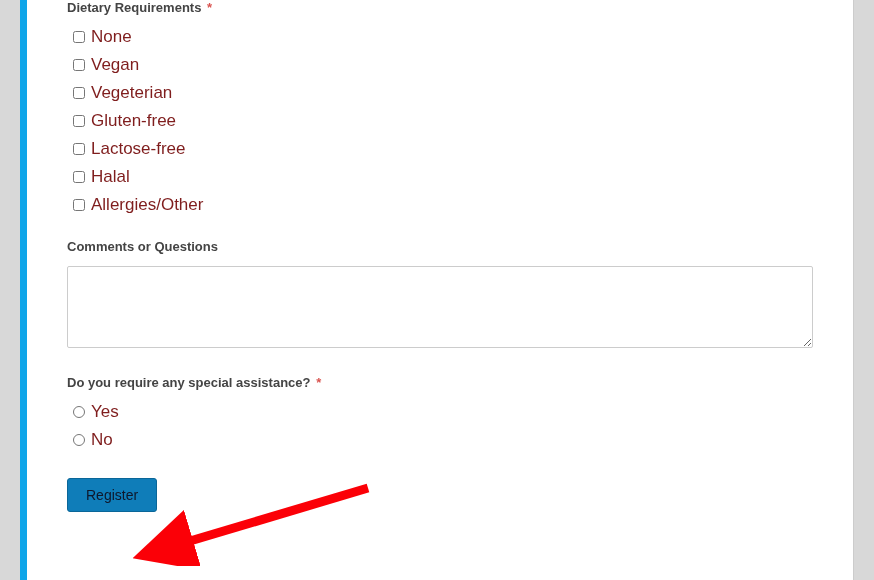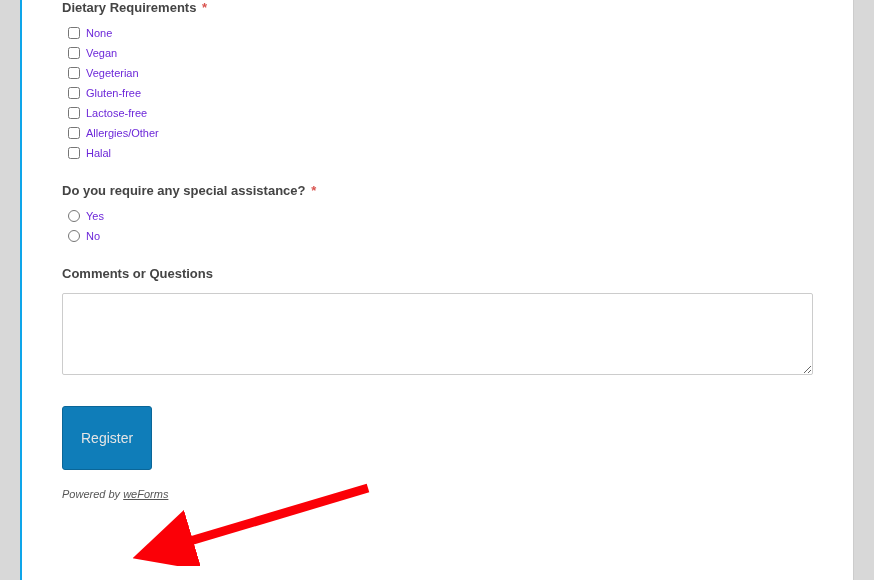--- a/index.html
+++ b/index.html
@@ -9,21 +9,21 @@
       font-size: 13px;
       color: #444;
       width: 874px;
       height: 580px;
       overflow: hidden;
       position: relative;
     }
     .outer-container {
       background: #fff;
       margin: 0 20px;
-      border-left: 2px solid #0ea5e9;
+      border-left: 7px solid #0ea5e9;
       border-right: 1px solid #ccc;
       height: 100%;
       padding: 0 40px 20px 40px;
     }
     .form-group {
       margin-bottom: 24px;
     }
     .form-label {
       font-weight: bold;
       font-size: 13px;
@@ -43,40 +43,40 @@
       font-size: 13px;
       color: #555;
     }
     .option-row input[type="checkbox"],
     .option-row input[type="radio"] {
       margin-right: 6px;
       width: 12px;
       height: 12px;
     }
     .option-label {
-      font-size: 11px;
-      color: #6d28d9;
+      font-size: 17px;
+      color: #7f1d1d;
     }
     textarea.comments {
       width: 100%;
       height: 82px;
       border: 1px solid #ccc;
       border-radius: 2px;
       padding: 6px;
       font-family: inherit;
       font-size: 13px;
       resize: both;
       background: #fff;
     }
     .submit-btn {
       background: #0f7db9;
-      color: #e5e5e5;
+      color: #0f172a;
       border: 1px solid #0a6698;
       border-radius: 3px;
-      padding: 23px 18px;
+      padding: 8px 18px;
       font-size: 14px;
       cursor: pointer;
       margin-top: 4px;
     }
     .powered-by {
       margin-top: 18px;
       font-size: 11px;
       font-style: italic;
       color: #555;
     }
@@ -118,53 +118,50 @@
     <div class="option-row">
       <input type="checkbox" style="">
       <span class="option-label">Gluten-free</span>
     </div>
     <div class="option-row">
       <input type="checkbox" style="">
       <span class="option-label">Lactose-free</span>
     </div>
     <div class="option-row">
       <input type="checkbox" style="">
-      <span class="option-label">Allergies/Other</span>
+      <span class="option-label">Halal</span>
     </div>
     <div class="option-row">
       <input type="checkbox" style="">
-      <span class="option-label">Halal</span>
+      <span class="option-label">Allergies/Other</span>
     </div>
+  </div>
+
+  <div class="form-group">
+    <label class="form-label">Comments or Questions</label>
+    <textarea class="comments" style=""></textarea>
   </div>
 
   <div class="form-group">
     <label class="form-label">
       <span>Do you require any special assistance?</span>
       <span class="required-asterisk">*</span>
     </label>
     <div class="option-row">
       <input type="radio" name="assistance" style="">
       <span class="option-label">Yes</span>
     </div>
     <div class="option-row">
       <input type="radio" name="assistance" style="">
       <span class="option-label">No</span>
     </div>
   </div>
 
-  <div class="form-group">
-    <label class="form-label">Comments or Questions</label>
-    <textarea class="comments" style=""></textarea>
-  </div>
-
   <button class="submit-btn">Register</button>
 
-  <div class="powered-by">
-    <span>Powered by </span><a href="#">weForms</a>
-  </div>
 
 </div>
 
 <svg class="arrow-annotation" viewBox="0 0 260 100">
   <defs>
     <marker id="arrowhead" markerWidth="7" markerHeight="7" refX="1.5" refY="3.5" orient="auto">
       <polygon points="0 0, 7 3.5, 0 7" fill="#fb0007"></polygon>
     </marker>
   </defs>
   <line x1="248" y1="22" x2="60" y2="78" stroke="#fb0007" stroke-width="9" marker-end="url(#arrowhead)"></line>

